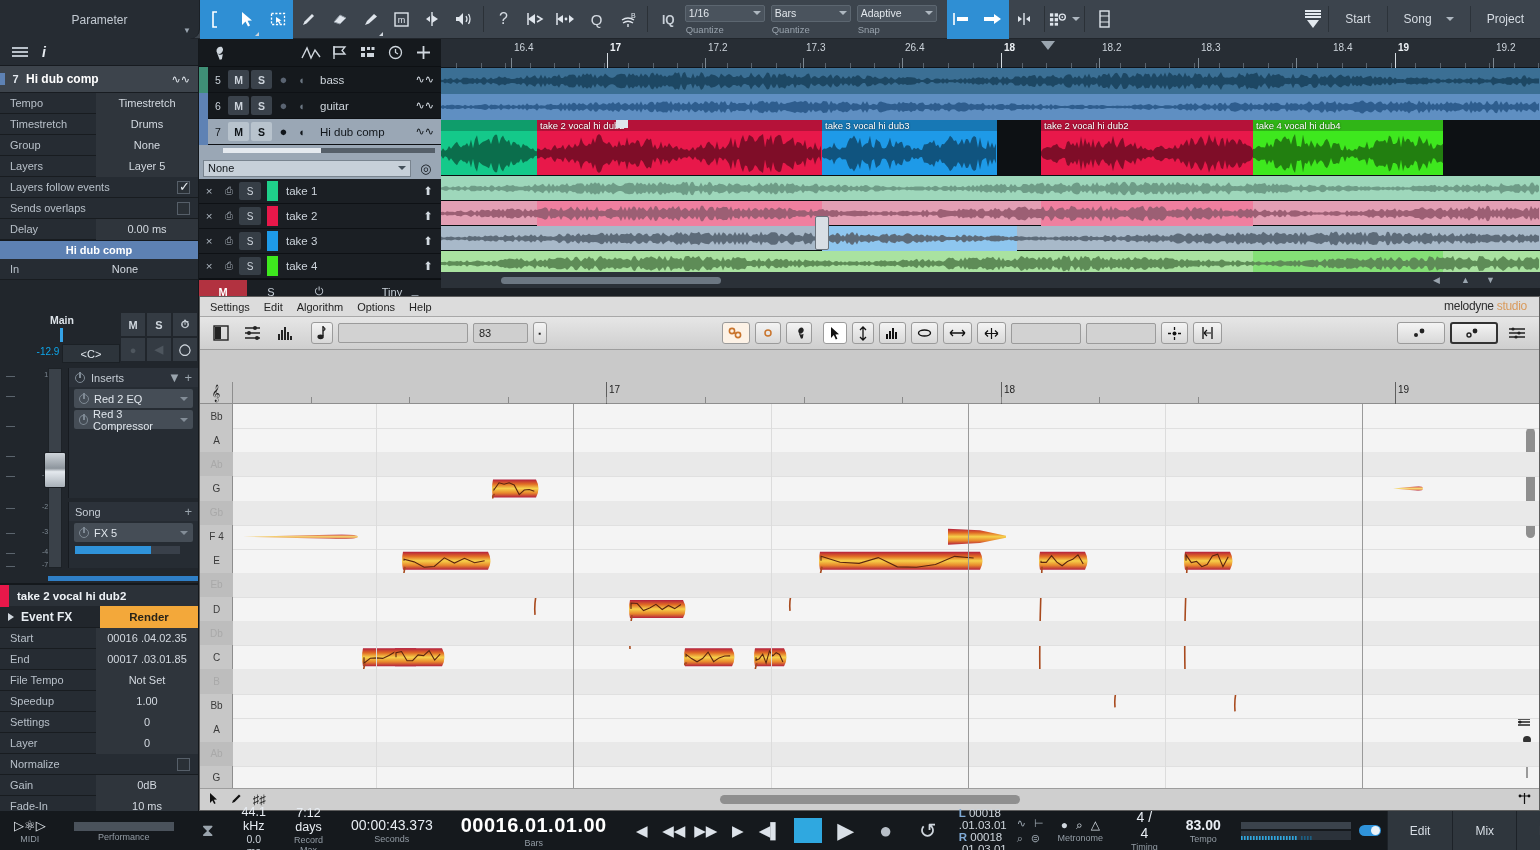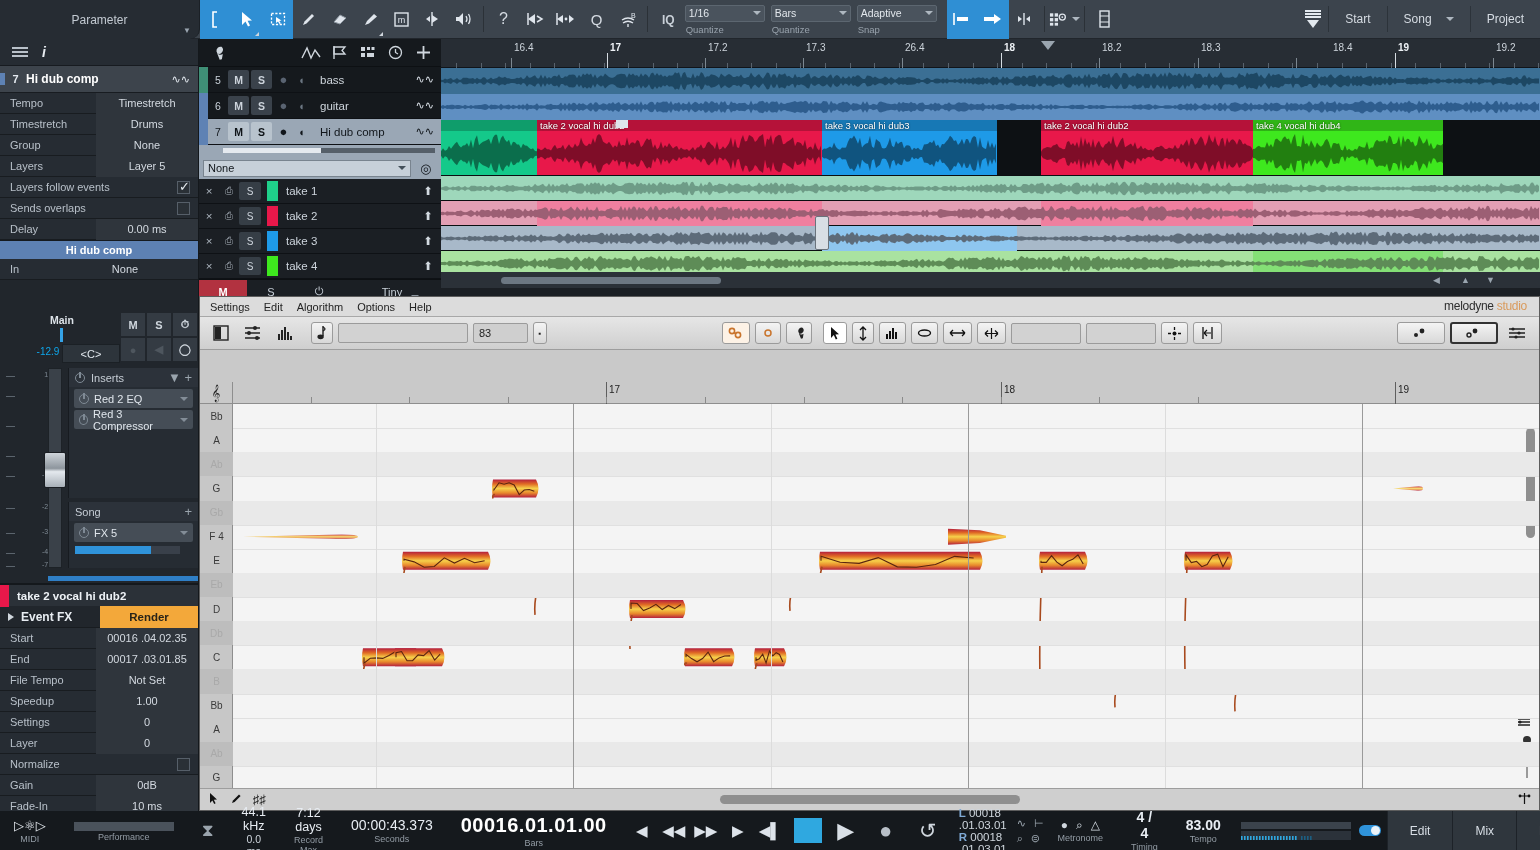--- a/index.html
+++ b/index.html
@@ -1314,21 +1314,21 @@
     </div>
     <div class="tp-cell">
       <div style="display:flex;gap:8px;justify-content:center;align-items:center;color:#cfd6dd;font-size:12px;">
         <span>●</span>
         <span>⌕</span>
         <span>△</span>
       </div>
       <div class="tp-bot">Metronome</div>
     </div>
     <div class="tp-cell">
-      <div class="tp-top" style="font-size:14px;font-weight:bold;">4 / 4</div>
+      <div class="tp-top" style="font-size:14px;font-weight:normal;">4 / 4</div>
       <div class="tp-bot">Timing</div>
     </div>
     <div class="tp-cell">
       <div class="tp-top" style="font-size:14px;font-weight:bold;">83.00</div>
       <div class="tp-bot">Tempo</div>
     </div>
     <div style="display:flex;align-items:center;gap:8px;padding:0 6px;">
       <div class="meterbars">
         <div class="mb1"></div>
         <div class="mb2">

